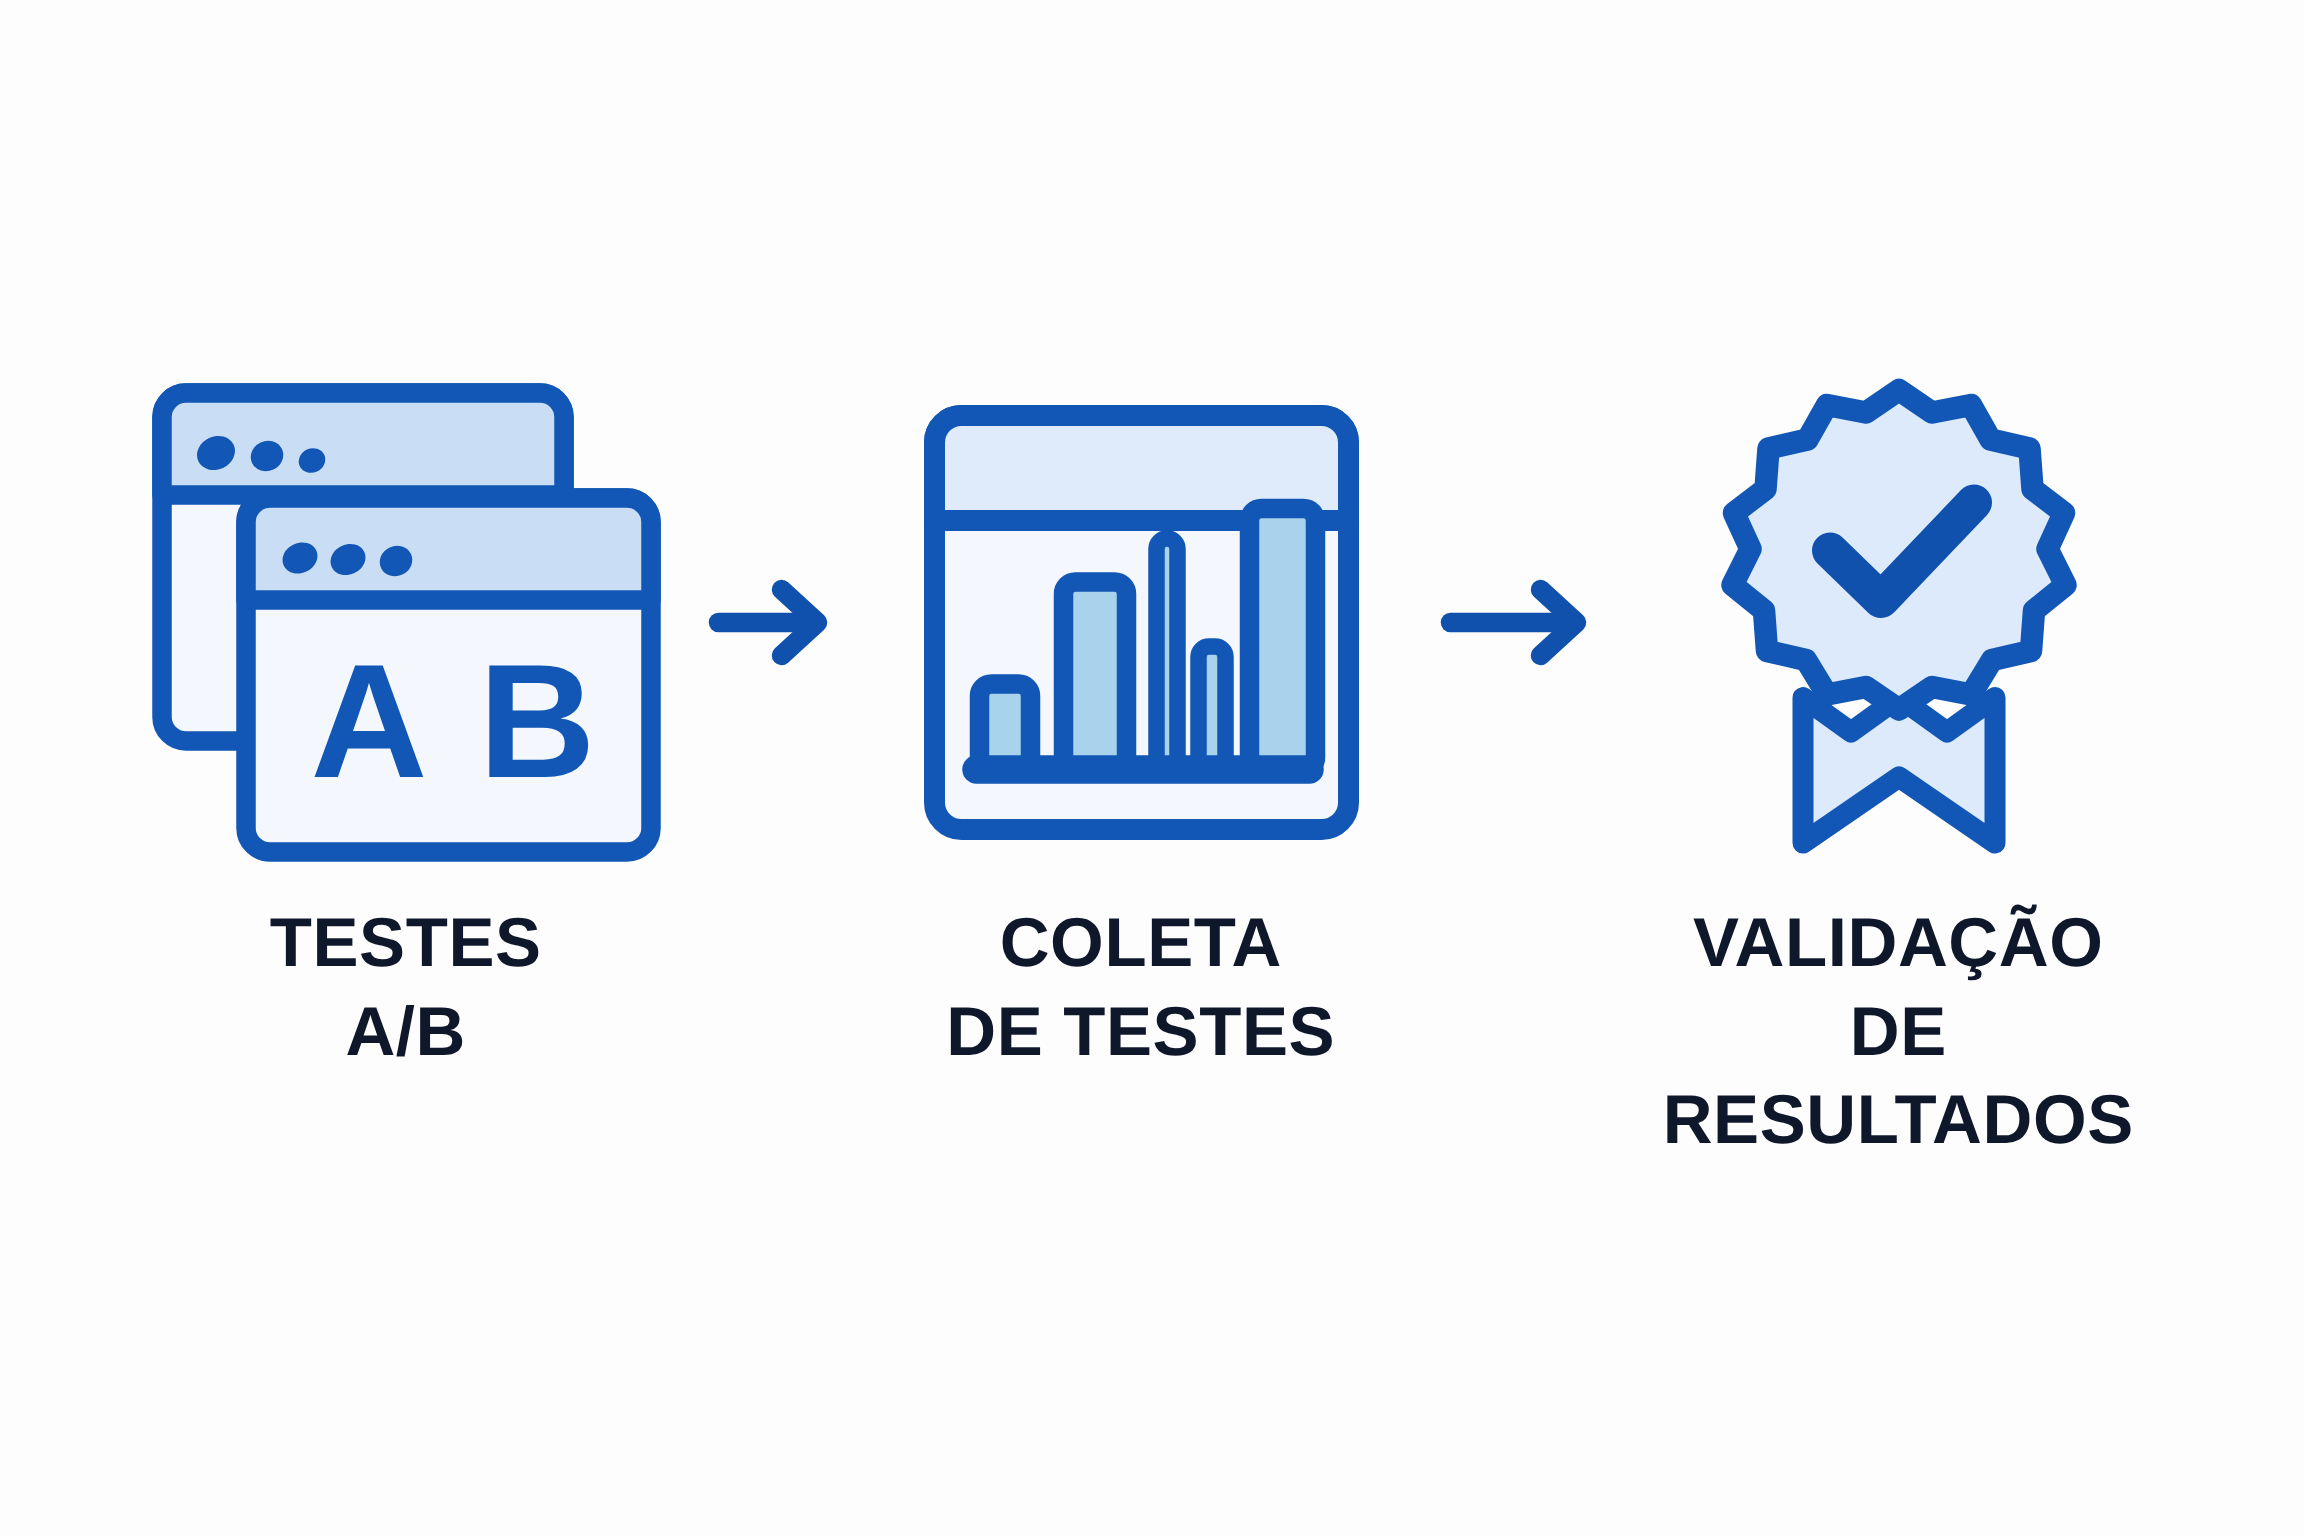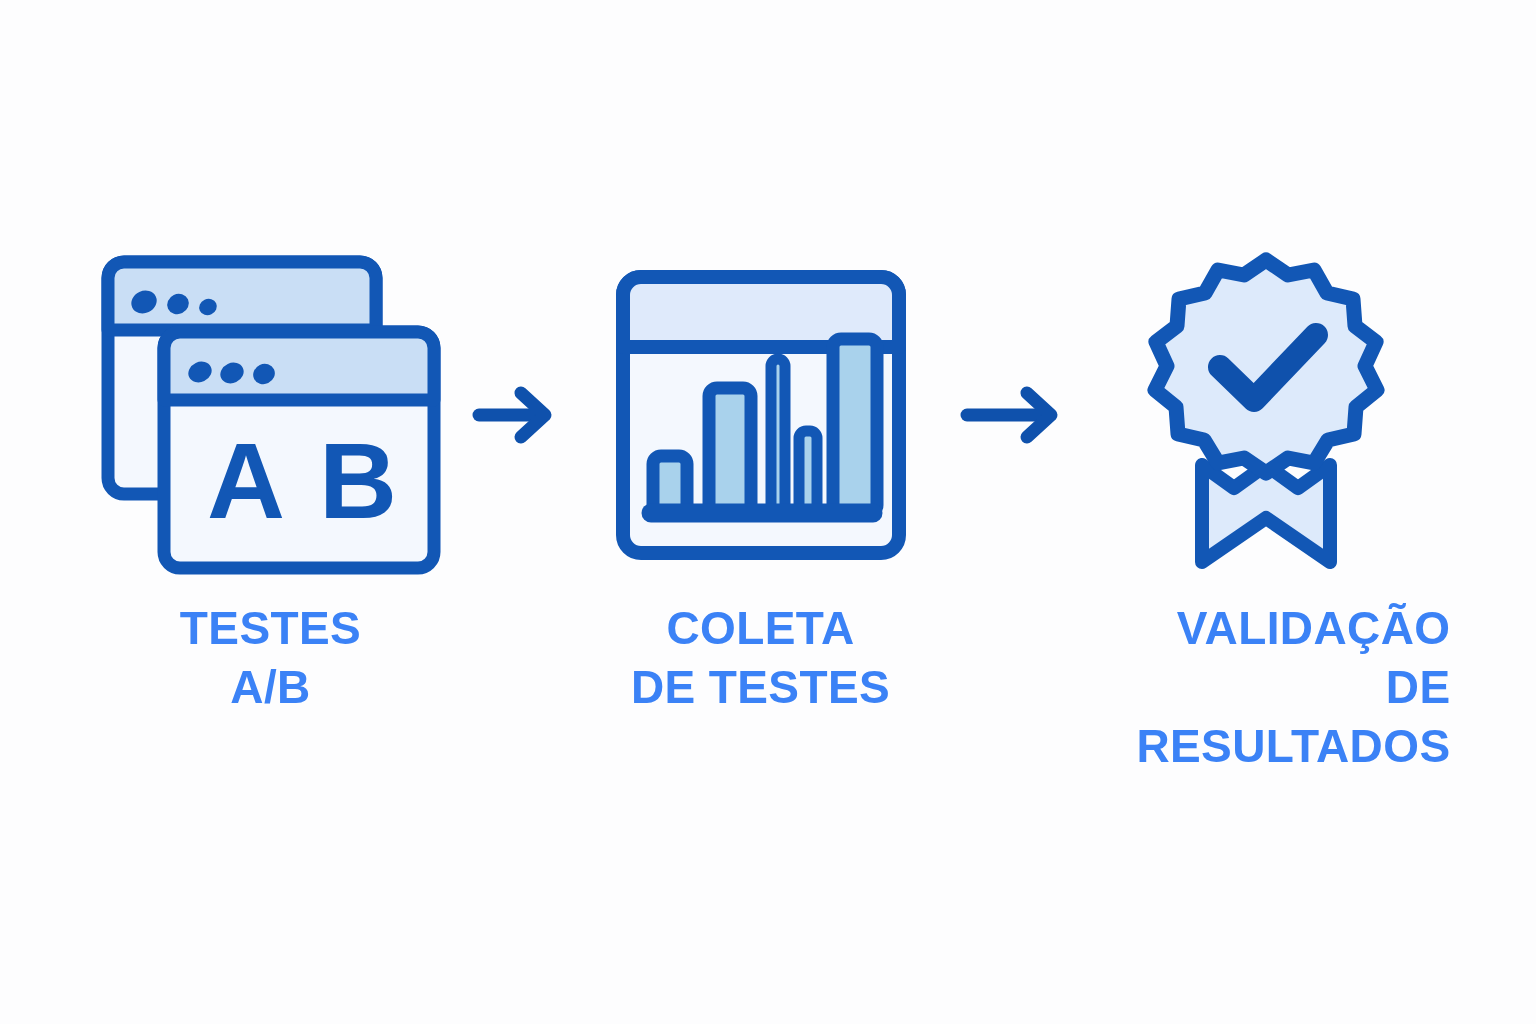--- a/index.html
+++ b/index.html
@@ -44,31 +44,30 @@
   .step-icon-box {
     height: 340px;
     display: flex;
     align-items: center;
     justify-content: center;
   }
 
   .step-label {
     margin-top: 14px;
     text-align: center;
-    color: #3b82f6;
+    color: #0f172a;
     font-weight: bold;
     font-size: 46px;
     line-height: 1.28;
     letter-spacing: 0.4px;
     white-space: pre-line;
   }
 
   .step-label.wide {
     font-size: 46px;
-    text-align: right;
   }
 
   .arrow-box {
     width: 120px;
     height: 340px;
     display: flex;
     align-items: center;
     justify-content: center;
     flex: none;
   }

